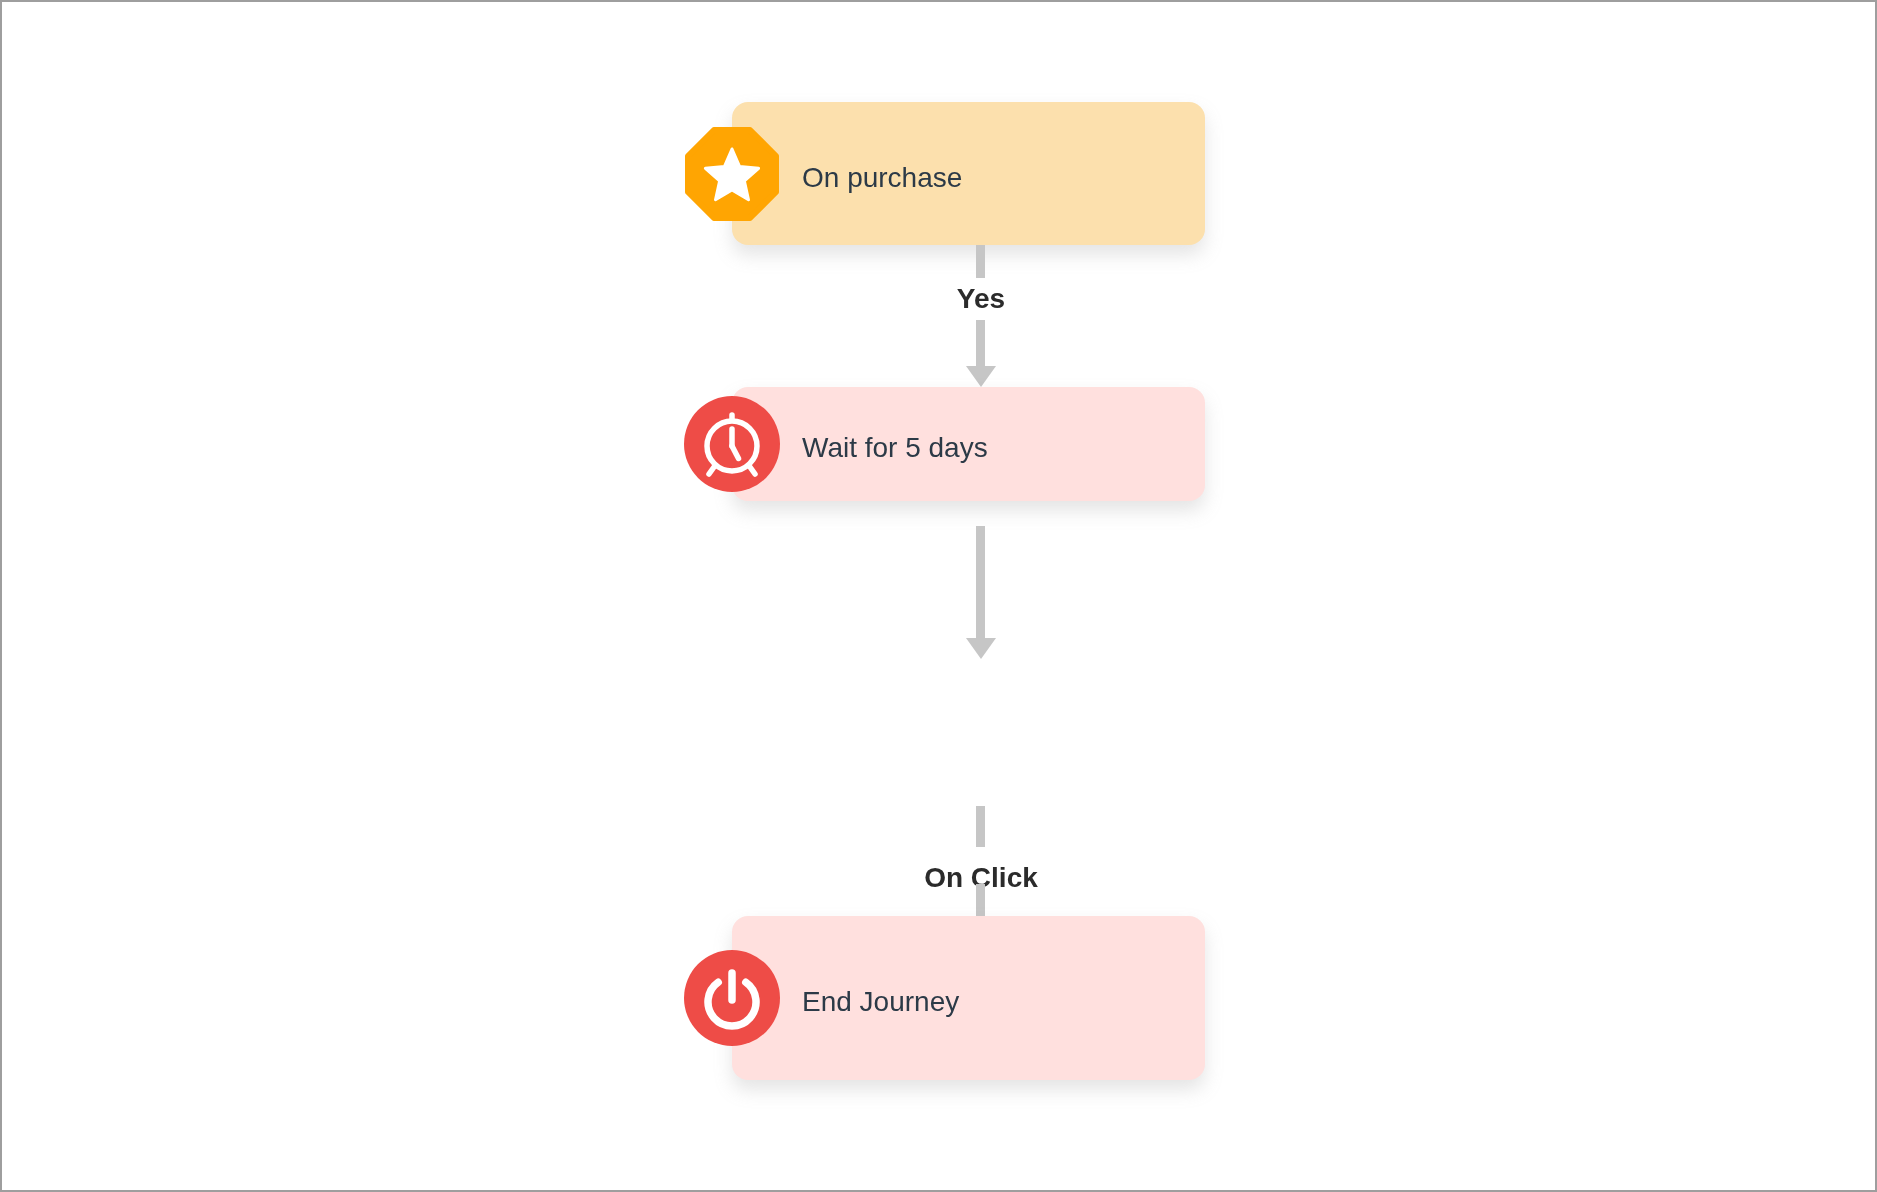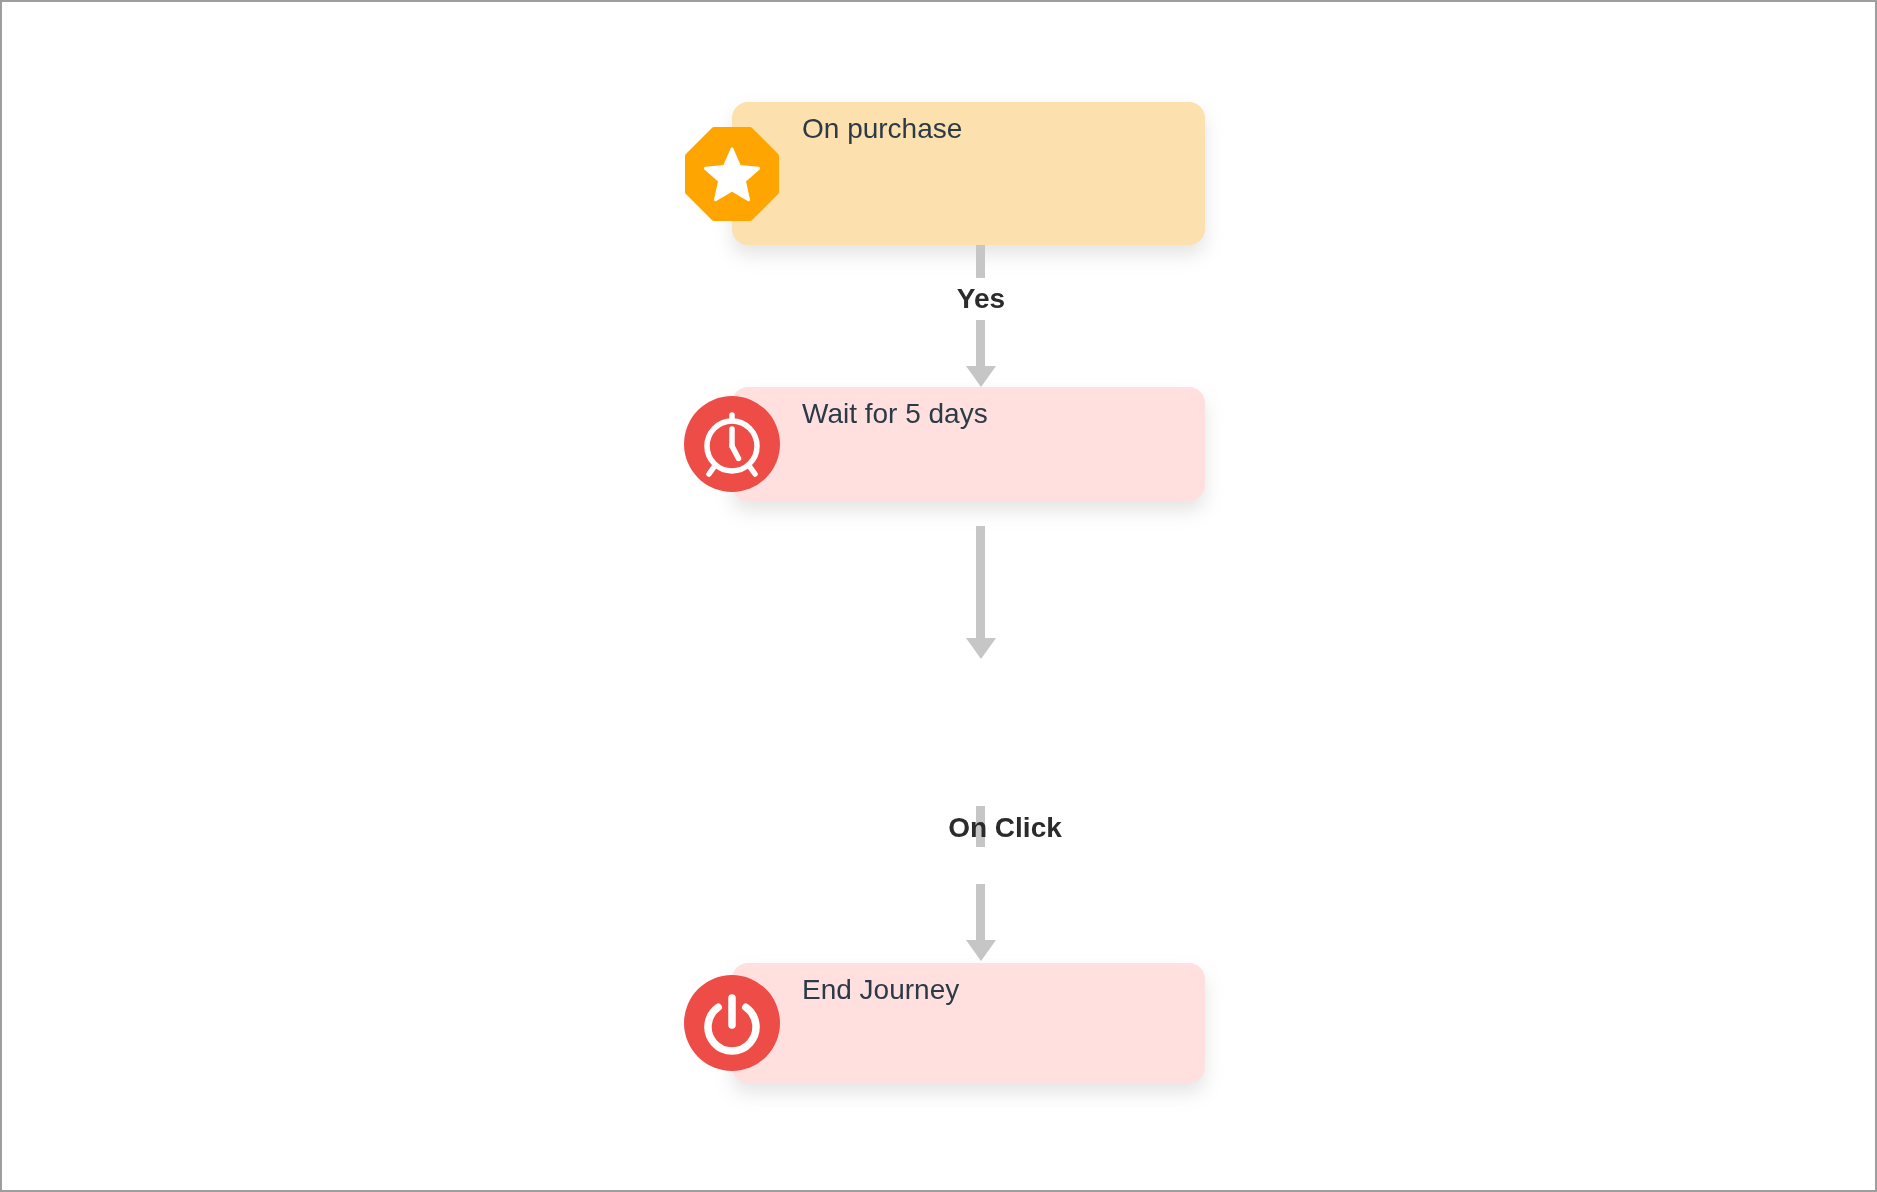--- a/index.html
+++ b/index.html
@@ -12,21 +12,21 @@
     font-family:"Liberation Sans", sans-serif;
     overflow:hidden;
   }
 
   
   .node { position:absolute; left:730px; width:473px; }
   .card {
     position:absolute; inset:0;
     border-radius:16px;
     box-shadow:0 10px 18px rgba(150,150,150,0.25);
-    display:flex; 
+    display:flex; align-items:center;
     padding:8px 28px 0 70px;
     box-sizing:border-box;
   }
   .node-label {
     font-size:28px; line-height:1.34;
     color:#2c3a47;
   }
   .icon-wrap {
     position:absolute; left:-48px; top:50%;
     width:96px; height:96px;
@@ -92,25 +92,25 @@
         <line x1="66" y1="71" x2="71" y2="78"></line>
       </svg>
     </div>
   </div>
 
   <div class="conn-line" style="top:524px;height:112px;"></div>
   <div class="conn-head" style="top:636px;"></div>
 
 
   <div class="conn-line" style="top:804px;height:41px;"></div>
-  <div class="conn-label" style="top:810px;margin-left:24px;">On Click</div>
+  <div class="conn-label" style="top:860px;">On Click</div>
   <div class="conn-line" style="top:882px;height:56px;"></div>
   <div class="conn-head" style="top:938px;"></div>
 
-  <div class="node" style="top:961px;height:120px;">
+  <div class="node" style="top:914px;height:164px;">
     <div class="card" style="background: rgb(255, 224, 222);">
       <span class="node-label">End Journey</span>
     </div>
     <div class="icon-wrap icon-circle" style="background: rgb(238, 76, 71);">
       <svg viewBox="0 0 96 96" fill="none" stroke="#ffffff" stroke-width="7.5" stroke-linecap="round">
         <path d="M 61.8,32.3 A 24,24 0 1 1 34.2,32.3"></path>
         <line x1="48" y1="23" x2="48" y2="50"></line>
       </svg>
     </div>
   </div>

